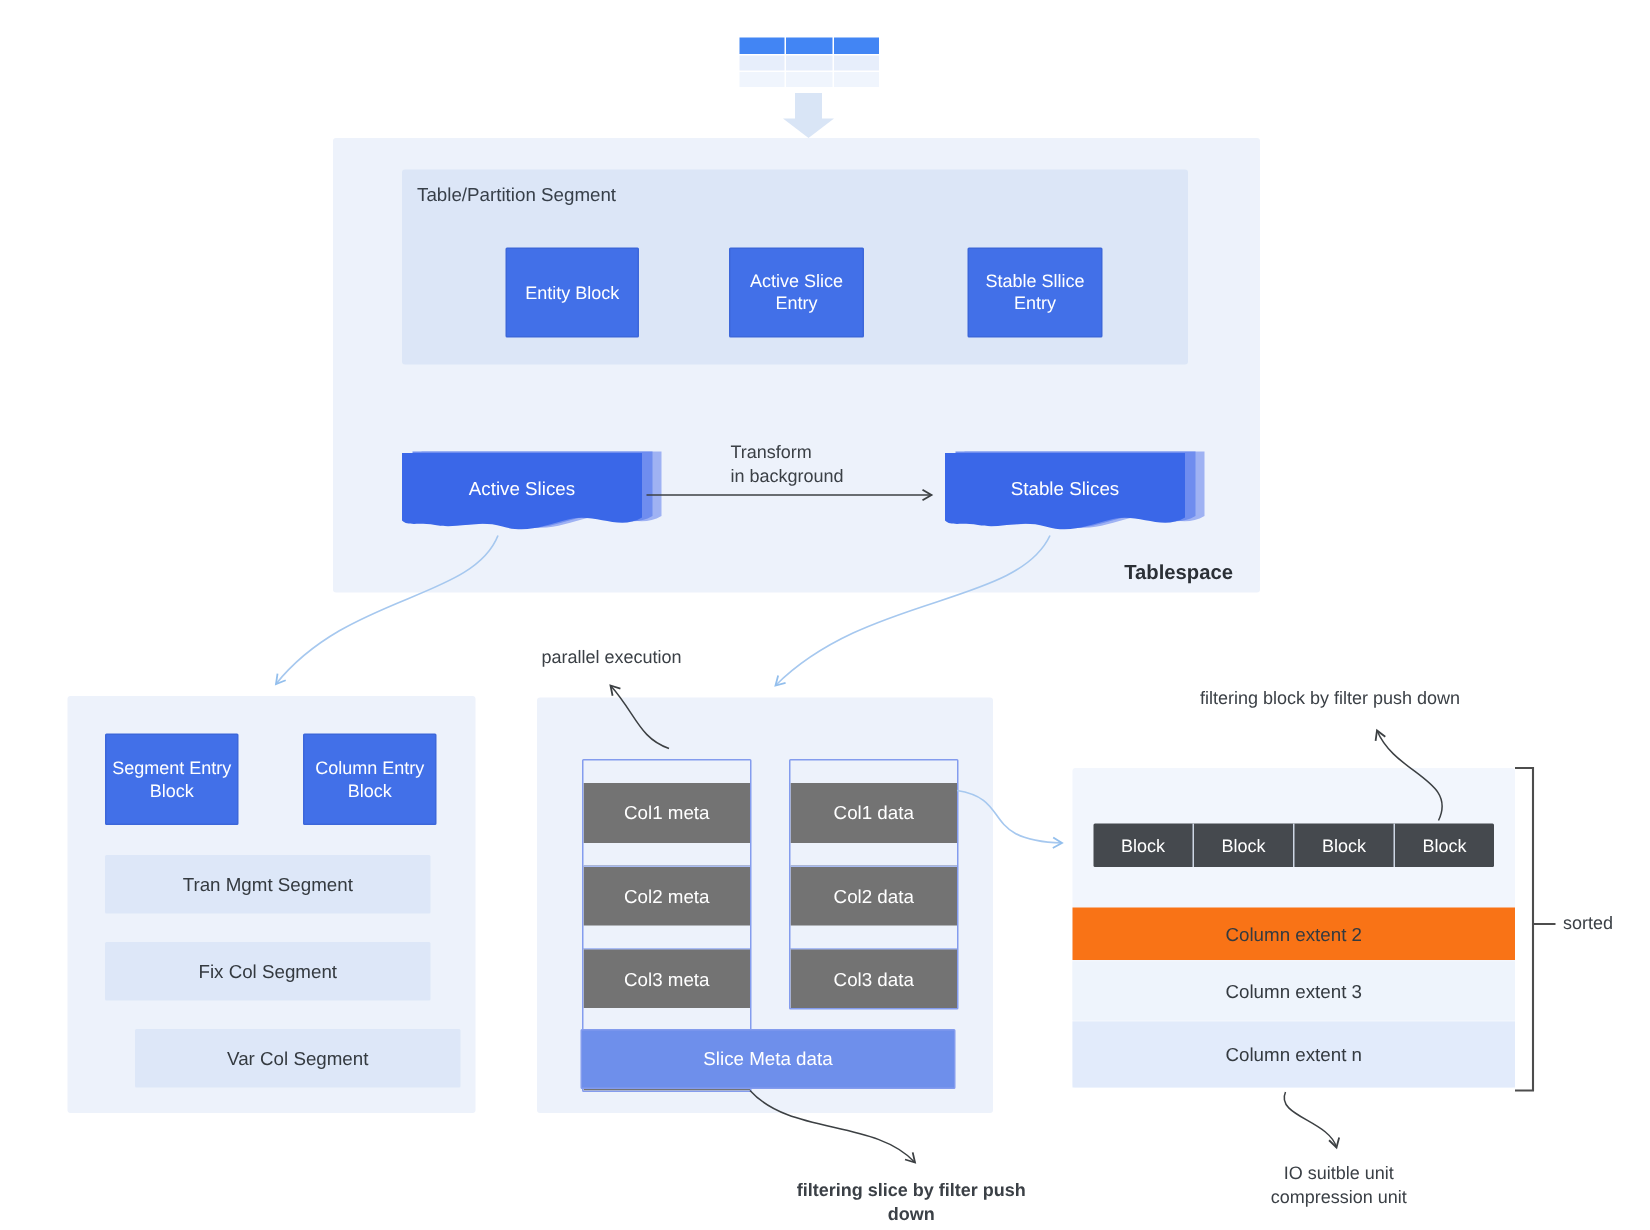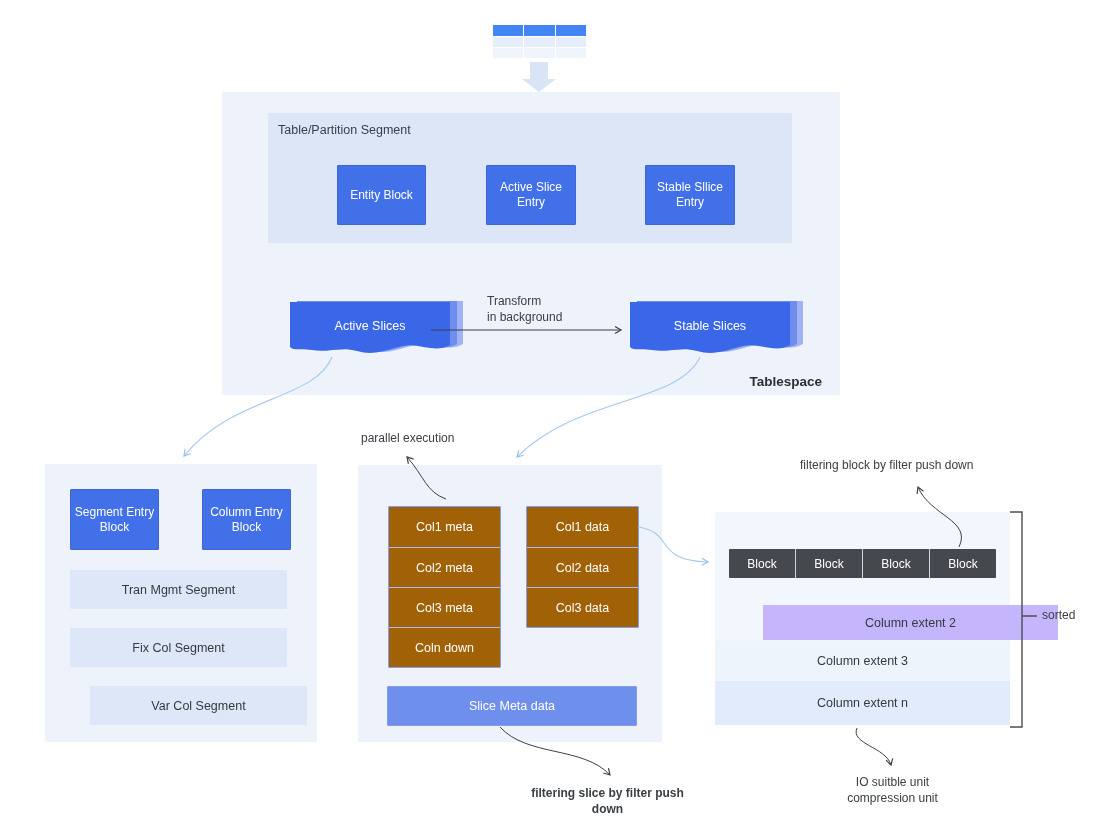--- a/index.html
+++ b/index.html
@@ -16,22 +16,22 @@
     font-size:12px;line-height:1.25;border-radius:1px;
   }
   .lightrow{
     background:#dde7f8;color:#343a40;display:flex;align-items:center;justify-content:center;
     font-size:12.5px;border-radius:1px;
   }
   .seg-title{position:absolute;left:10px;top:10px;font-size:12.5px;color:#373f49;}
   .ts-label{position:absolute;right:18px;bottom:6px;font-size:13.5px;font-weight:700;color:#2b3036;}
   .cellstack{position:absolute;border:1px solid #849cee;border-radius:1px;overflow:hidden;}
   .cell{
-    background:#a16207;color:#fff;display:flex;align-items:center;justify-content:center;
-    font-size:12.5px;height:40px;border-top:1px solid #a9bcf3;box-sizing:border-box;
+    background:#737373;color:#fff;display:flex;align-items:center;justify-content:center;
+    font-size:12.5px;height:40px;border-top:1px solid #a9bcf3;box-sizing:border-box;margin-top:15px;
   }
   .cell:first-child{border-top:none;}
   .widebar{
     position:absolute;background:#6e8feb;border:1px solid #849cee;color:#fff;
     display:flex;align-items:center;justify-content:center;font-size:12.5px;border-radius:1px;
   }
   .extent-label{
     position:absolute;width:100%;text-align:center;font-size:12.5px;color:#343a40;
   }
   .extent-row{
@@ -84,21 +84,21 @@
 
   <div class="box inner" style="left:268px;top:113px;width:524px;height:130px;">
     <div class="seg-title">Table/Partition Segment</div>
   </div>
   <div class="box bluebox prelines" style="left:337px;top:165px;width:87px;height:58px;">Entity Block</div>
   <div class="box bluebox prelines" style="left:486px;top:165px;width:88px;height:58px;">Active Slice
 Entry</div>
   <div class="box bluebox prelines" style="left:645px;top:165px;width:88px;height:58px;">Stable Sllice
 Entry</div>
 
-  <div class="doc" style="left:268px;top:298px;width:180px;height:64px;margin-left:22px;">
+  <div class="doc" style="left:268px;top:298px;width:180px;height:64px;">
     <svg width="180" height="64" viewBox="0 0 180 64">
       <g>
         <path transform="translate(13,1)" fill="#9fb2f3" d="M0,2 H160 V45 C145,54 129,42 112,46 C95,50 84,56 67,51 C50,46 38,53 22,50 C10,48 4,51 0,47 Z"></path>
         <path transform="translate(7,-1) rotate(0)" fill="#6f8def" d="M0,4 H160 V47 C145,56 129,44 112,48 C95,52 84,58 67,53 C50,48 38,55 22,52 C10,50 4,53 0,49 Z"></path>
         <path transform="translate(0,2)" fill="#3a67e8" d="M0,2 H160 V45 C145,54 129,42 112,46 C95,50 84,56 67,51 C50,46 38,53 22,50 C10,48 4,51 0,47 Z"></path>
       </g>
     </svg>
     <div class="doclabel" style="top:4px;">Active Slices</div>
   </div>
 
@@ -133,21 +133,21 @@
     <div class="cell">Coln down</div>
   </div>
   <div class="cellstack" style="left:526px;top:506px;width:111px;">
     <div class="cell">Col1 data</div>
     <div class="cell">Col2 data</div>
     <div class="cell">Col3 data</div>
   </div>
   <div class="widebar" style="left:387px;top:686px;width:248px;height:38px;">Slice Meta data</div>
 
   <div class="box" style="left:715px;top:512px;width:295px;height:213px;background:#f2f6fd;">
-    <div class="extent-row" style="top:93px;height:35px;background:#c4b5fd;margin-left:48px;">Column extent 2</div>
+    <div class="extent-row" style="top:93px;height:35px;background:#f97316;">Column extent 2</div>
     <div class="extent-row" style="top:129px;height:39px;background:#eef4fc;">Column extent 3</div>
     <div class="extent-row" style="top:169px;height:44px;background:#e2ebfb;">Column extent n</div>
   </div>
   <div class="blockbar" style="left:729px;top:549px;width:267px;height:29px;">
     <div class="blockcell">Block</div>
     <div class="blockcell">Block</div>
     <div class="blockcell">Block</div>
     <div class="blockcell">Block</div>
   </div>
   <div class="ann" style="left:1042px;top:608px;">sorted</div>

